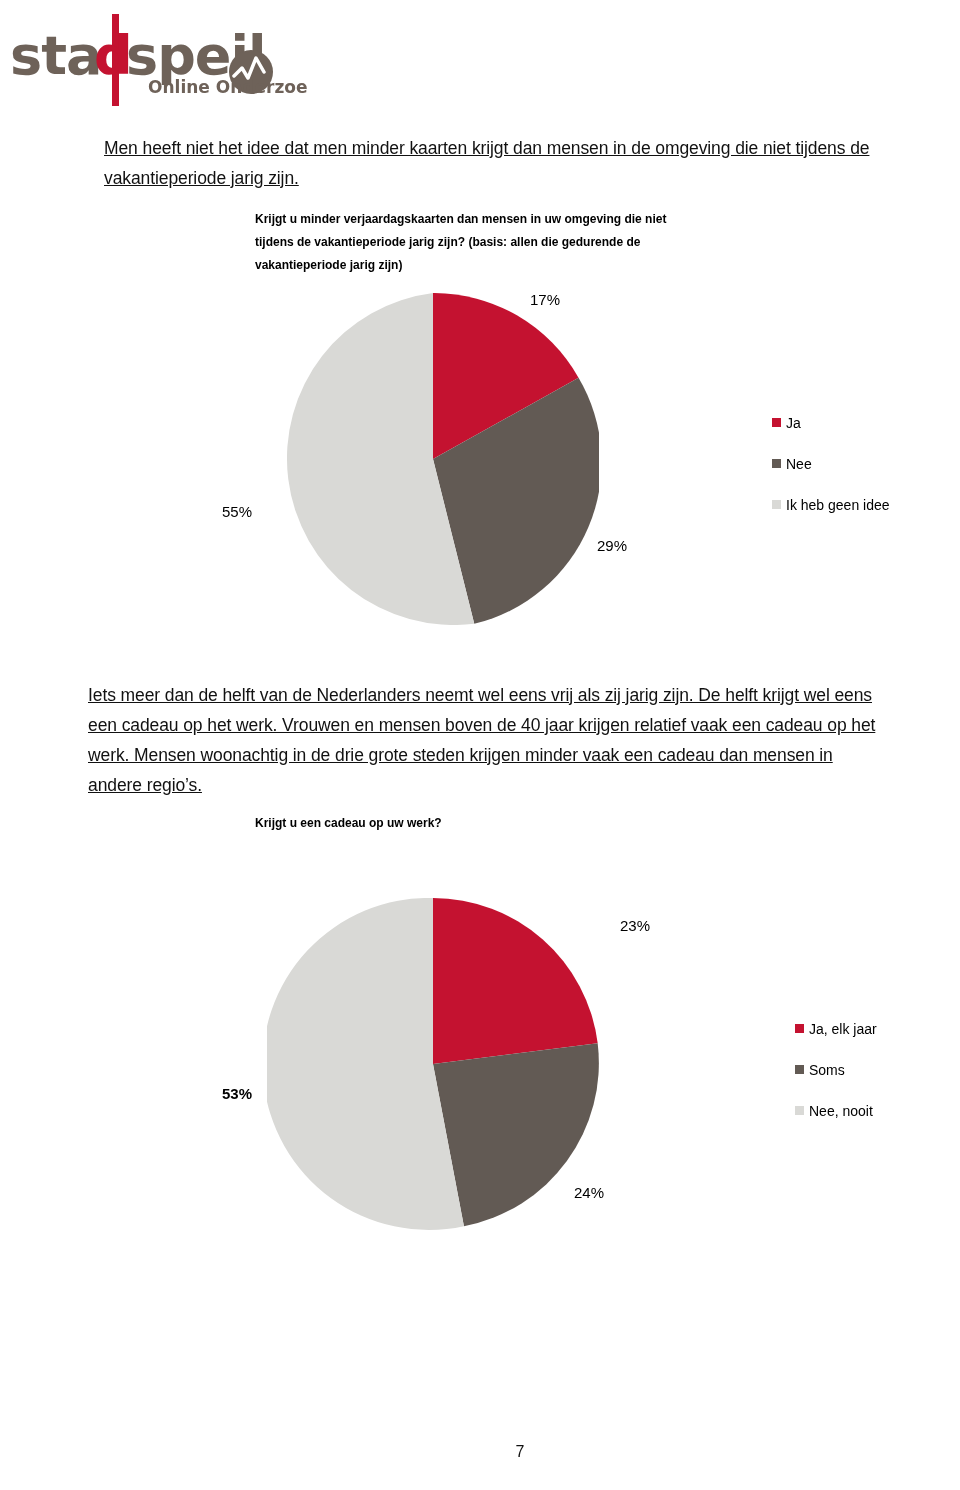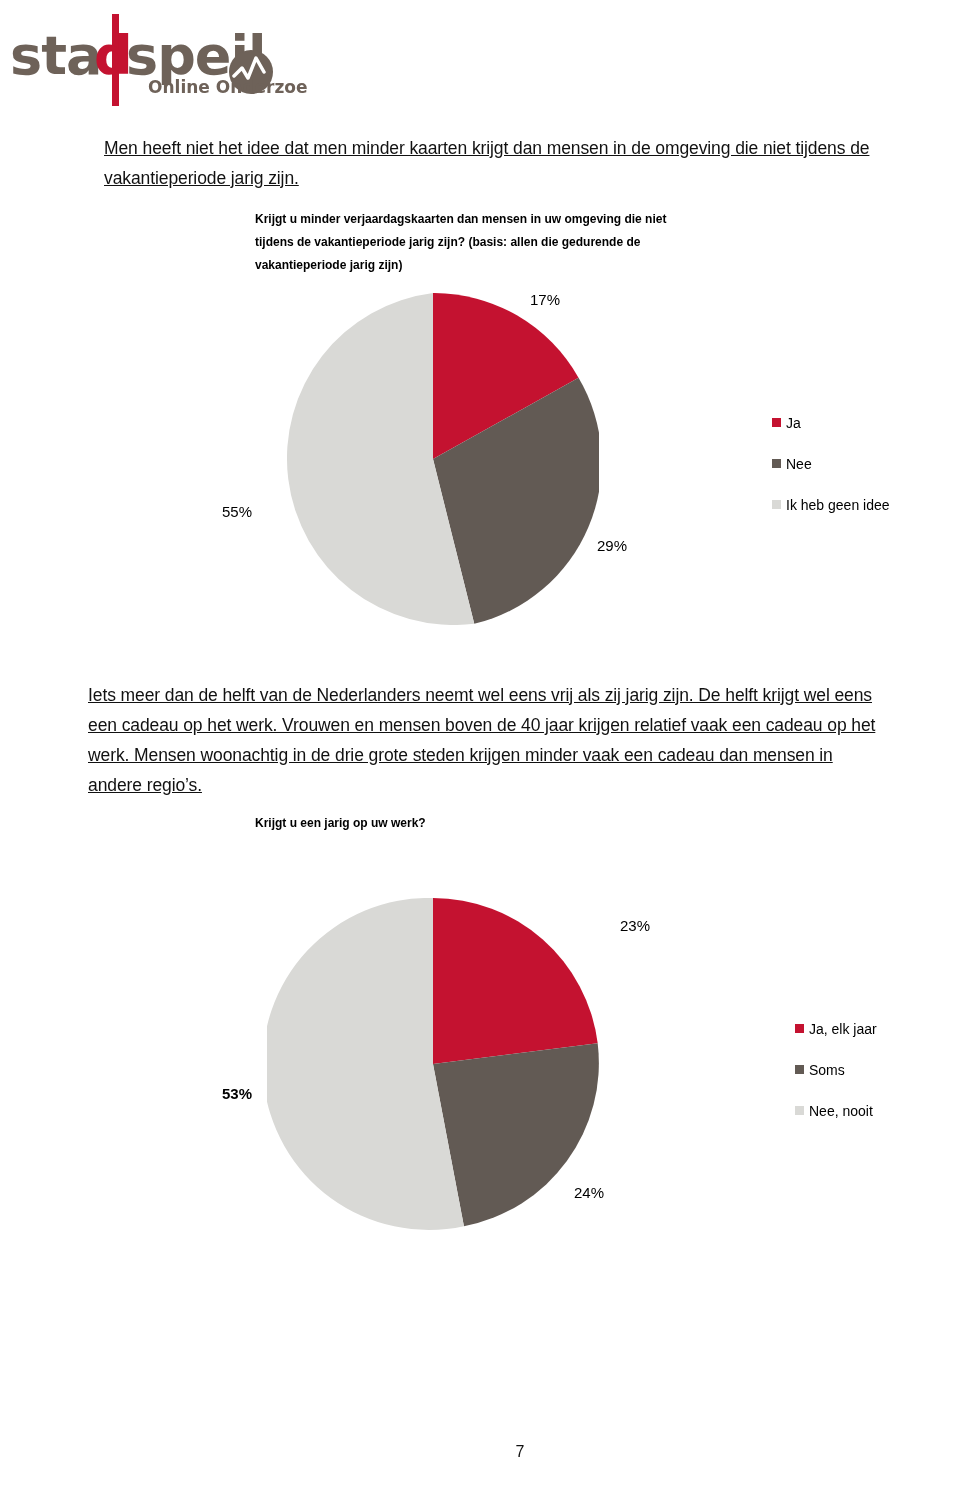--- a/index.html
+++ b/index.html
@@ -170,21 +170,21 @@
     <span class="legend-text">Nee</span>
   </div>
   <div class="legend-item">
     <span class="legend-swatch" style="background:#D9D9D6"></span>
     <span class="legend-text">Ik heb geen idee</span>
   </div>
 </div>
 
 <p class="para" id="middle-paragraph">Iets meer dan de helft van de Nederlanders neemt wel eens vrij als zij jarig zijn. De helft krijgt wel eens een cadeau op het werk. Vrouwen en mensen boven de 40 jaar krijgen relatief vaak een cadeau op het werk. Mensen woonachtig in de drie grote steden krijgen minder vaak een cadeau dan mensen in andere regio’s.</p>
 
-<div class="chart-title" id="chart2-title">Krijgt u een jarig op uw werk?</div>
+<div class="chart-title" id="chart2-title">Krijgt u een cadeau op uw werk?</div>
 
 <div class="pie-wrap" id="chart2-pie">
   <svg width="332" height="332" viewBox="0 0 332 332">
 
     <path d="M 166 166 L 166 0 A 166 166 0 0 1 330.69 145.30 Z" fill="#C41230"></path>
 
     <path d="M 166 166 L 330.69 145.30 A 166 166 0 0 1 196.93 328.15 Z" fill="#625A54"></path>
 
     <path d="M 166 166 L 196.93 328.15 A 166 166 0 1 1 166 0 Z" fill="#D9D9D6"></path>
   </svg>

